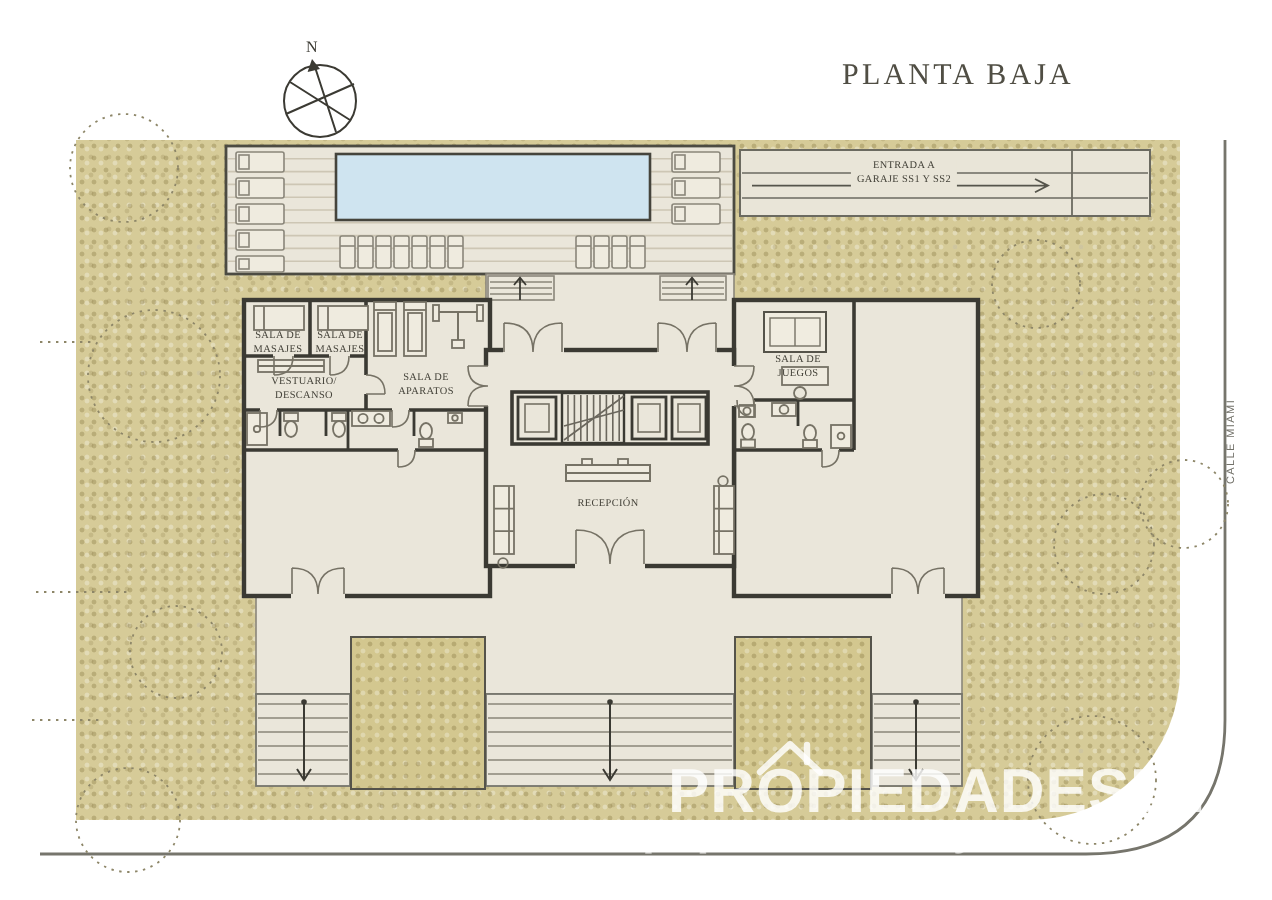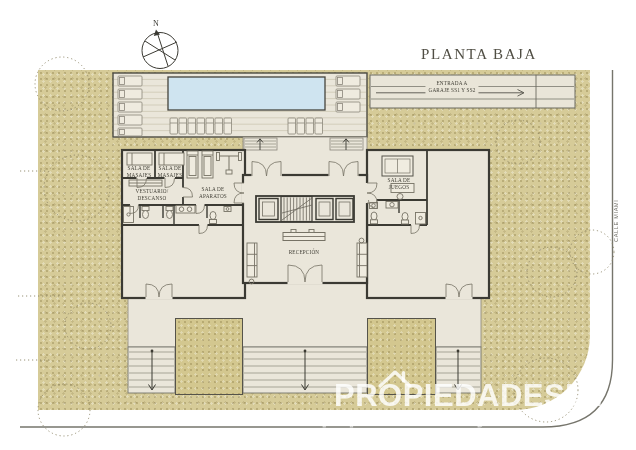--- a/index.html
+++ b/index.html
@@ -1,18 +1,18 @@
 <!DOCTYPE html>
 <html><head>
 <meta charset="utf-8">
 <style>
   html,body{margin:0;padding:0;background:#ffffff;}
   .stage{position:relative;width:636px;height:450px;background:#ffffff;overflow:hidden;
          font-family:"Liberation Serif",serif;}
-  .title{position:absolute;left:414px;top:46px;width:130px;text-align:center;
+  .title{position:absolute;left:414px;top:30px;width:130px;text-align:center;
          font-size:15px;letter-spacing:1.6px;color:#504e44;}
   .north-label{position:absolute;left:153px;top:19px;font-size:8px;color:#3b3a33;}
   .ground{position:absolute;left:38px;top:70px;width:552px;height:340px;
           background-color:#d6cb98;border-bottom-right-radius:75px;
           background-image:
             radial-gradient(rgba(120,103,48,.30) 1px, transparent 1.4px),
             radial-gradient(rgba(120,103,48,.18) 1px, transparent 1.4px),
             radial-gradient(rgba(255,255,255,.30) 1px, transparent 1.4px);
           background-size:6px 6px,9px 9px,7px 7px;
           background-position:0 0,3px 4px,2px 1px;}

